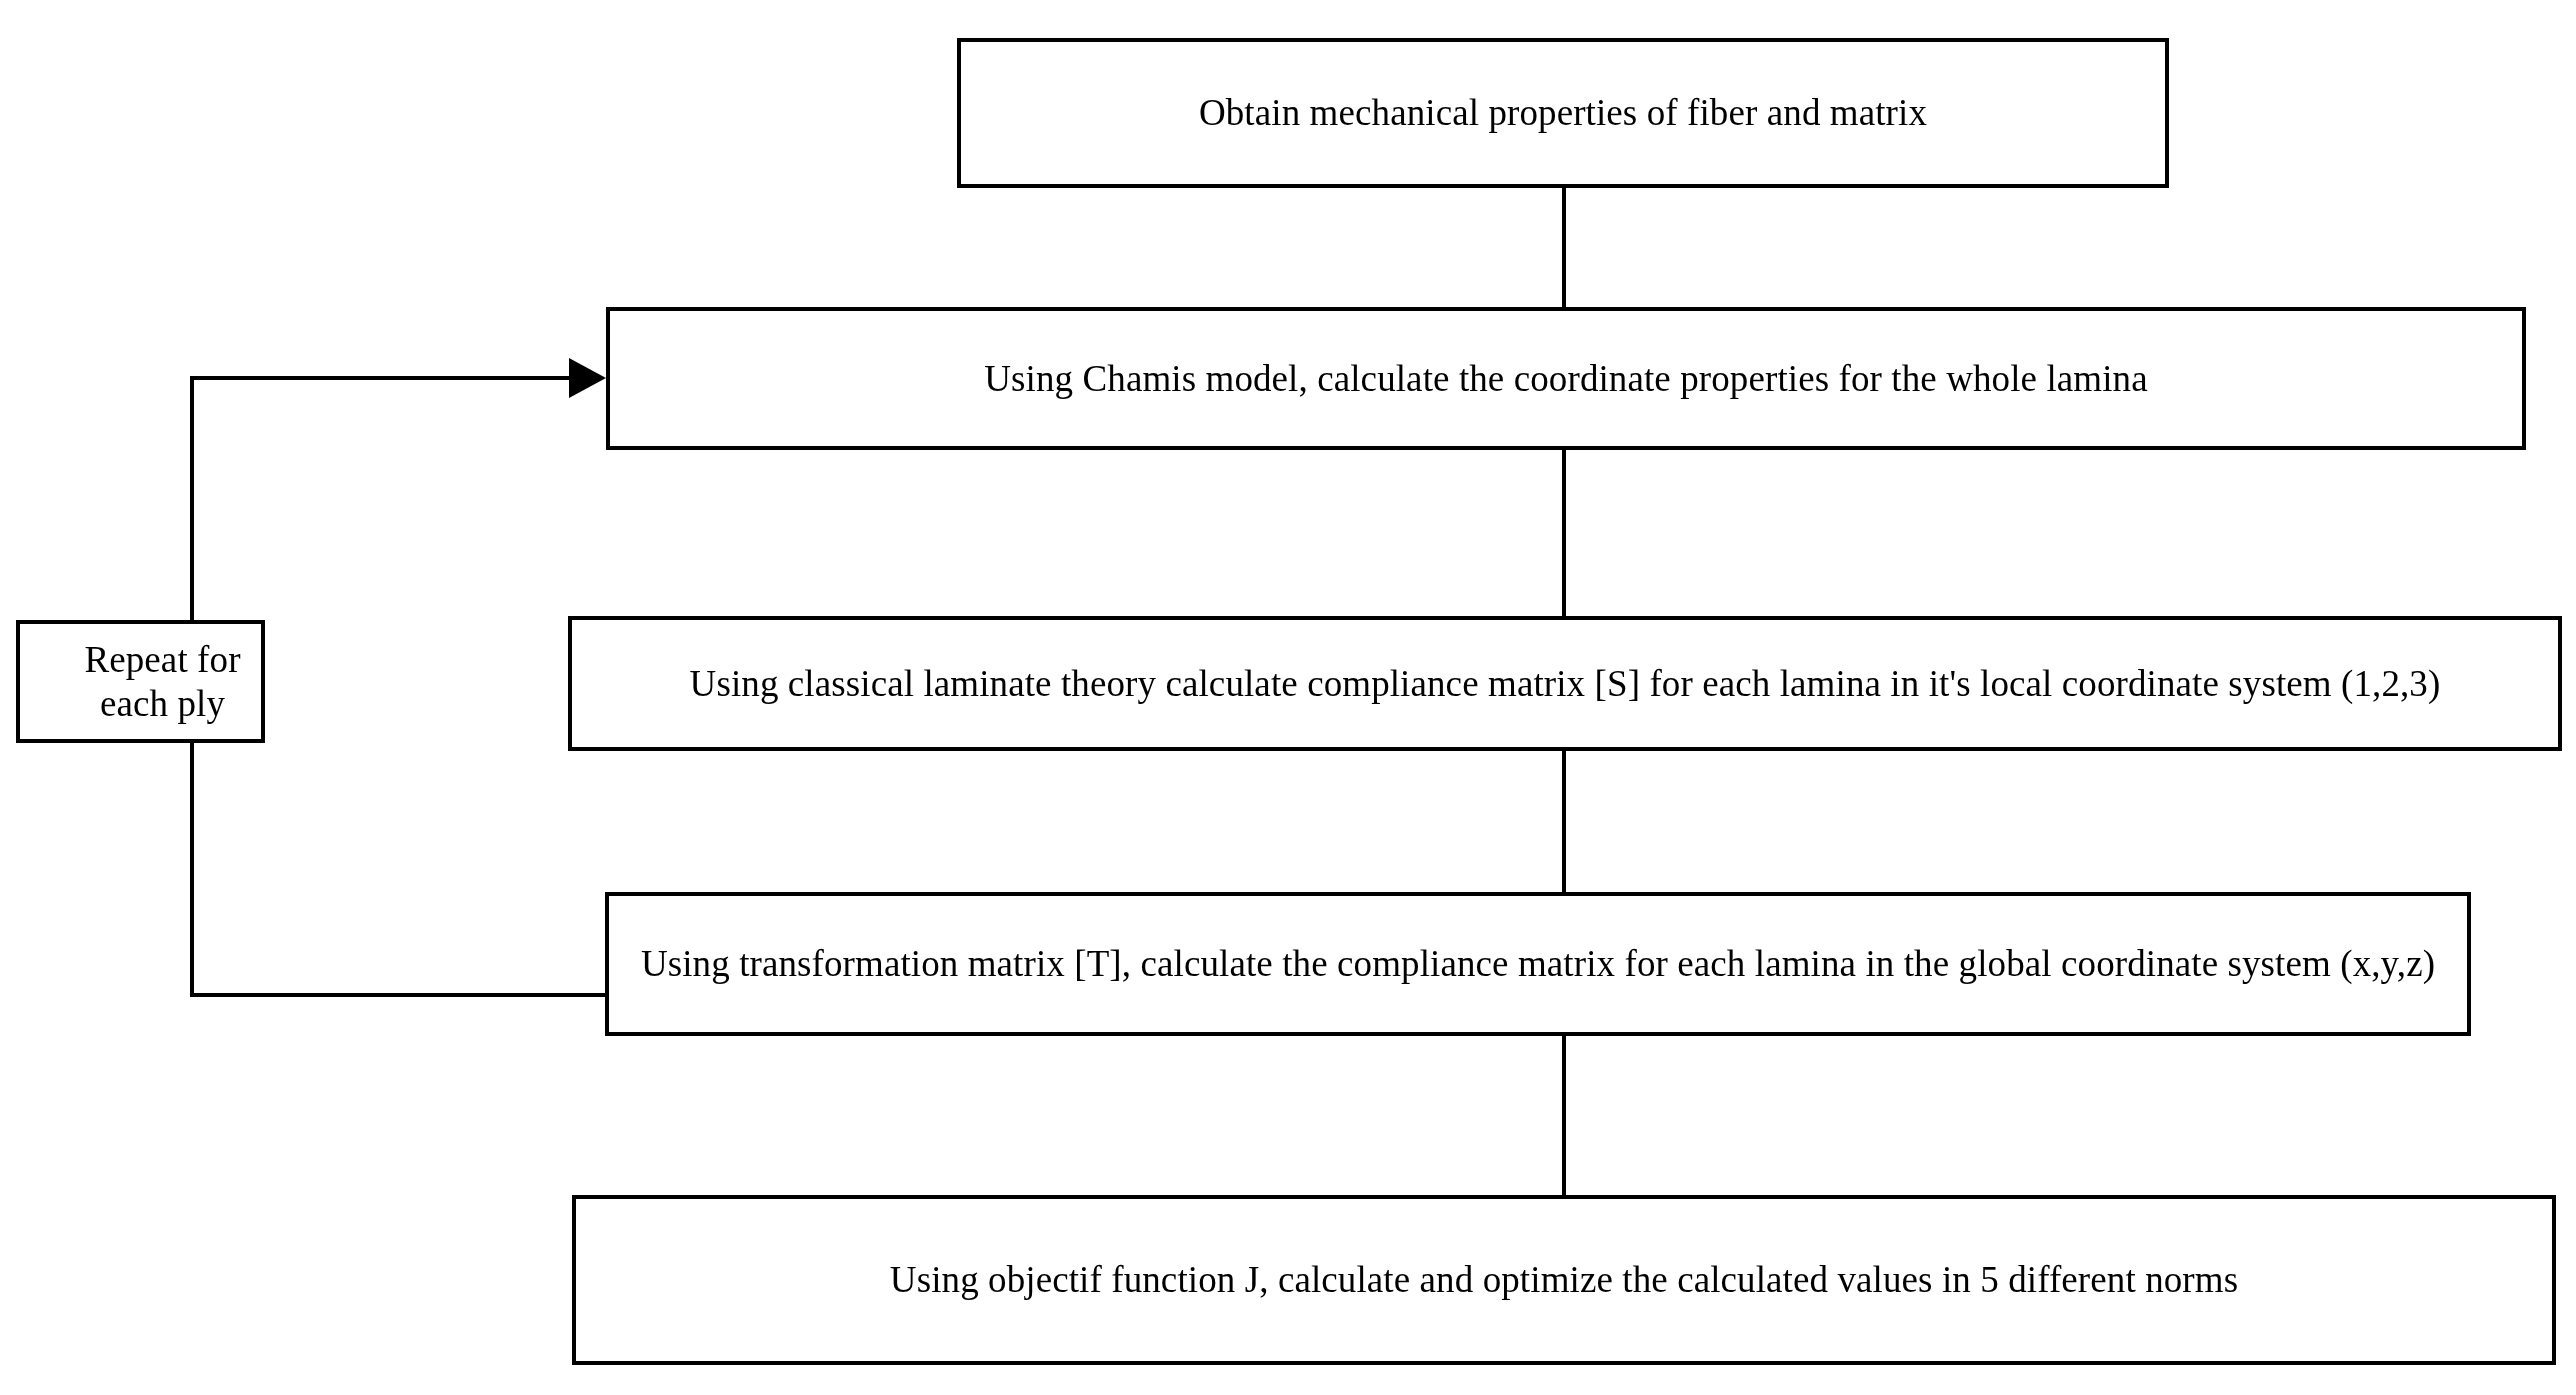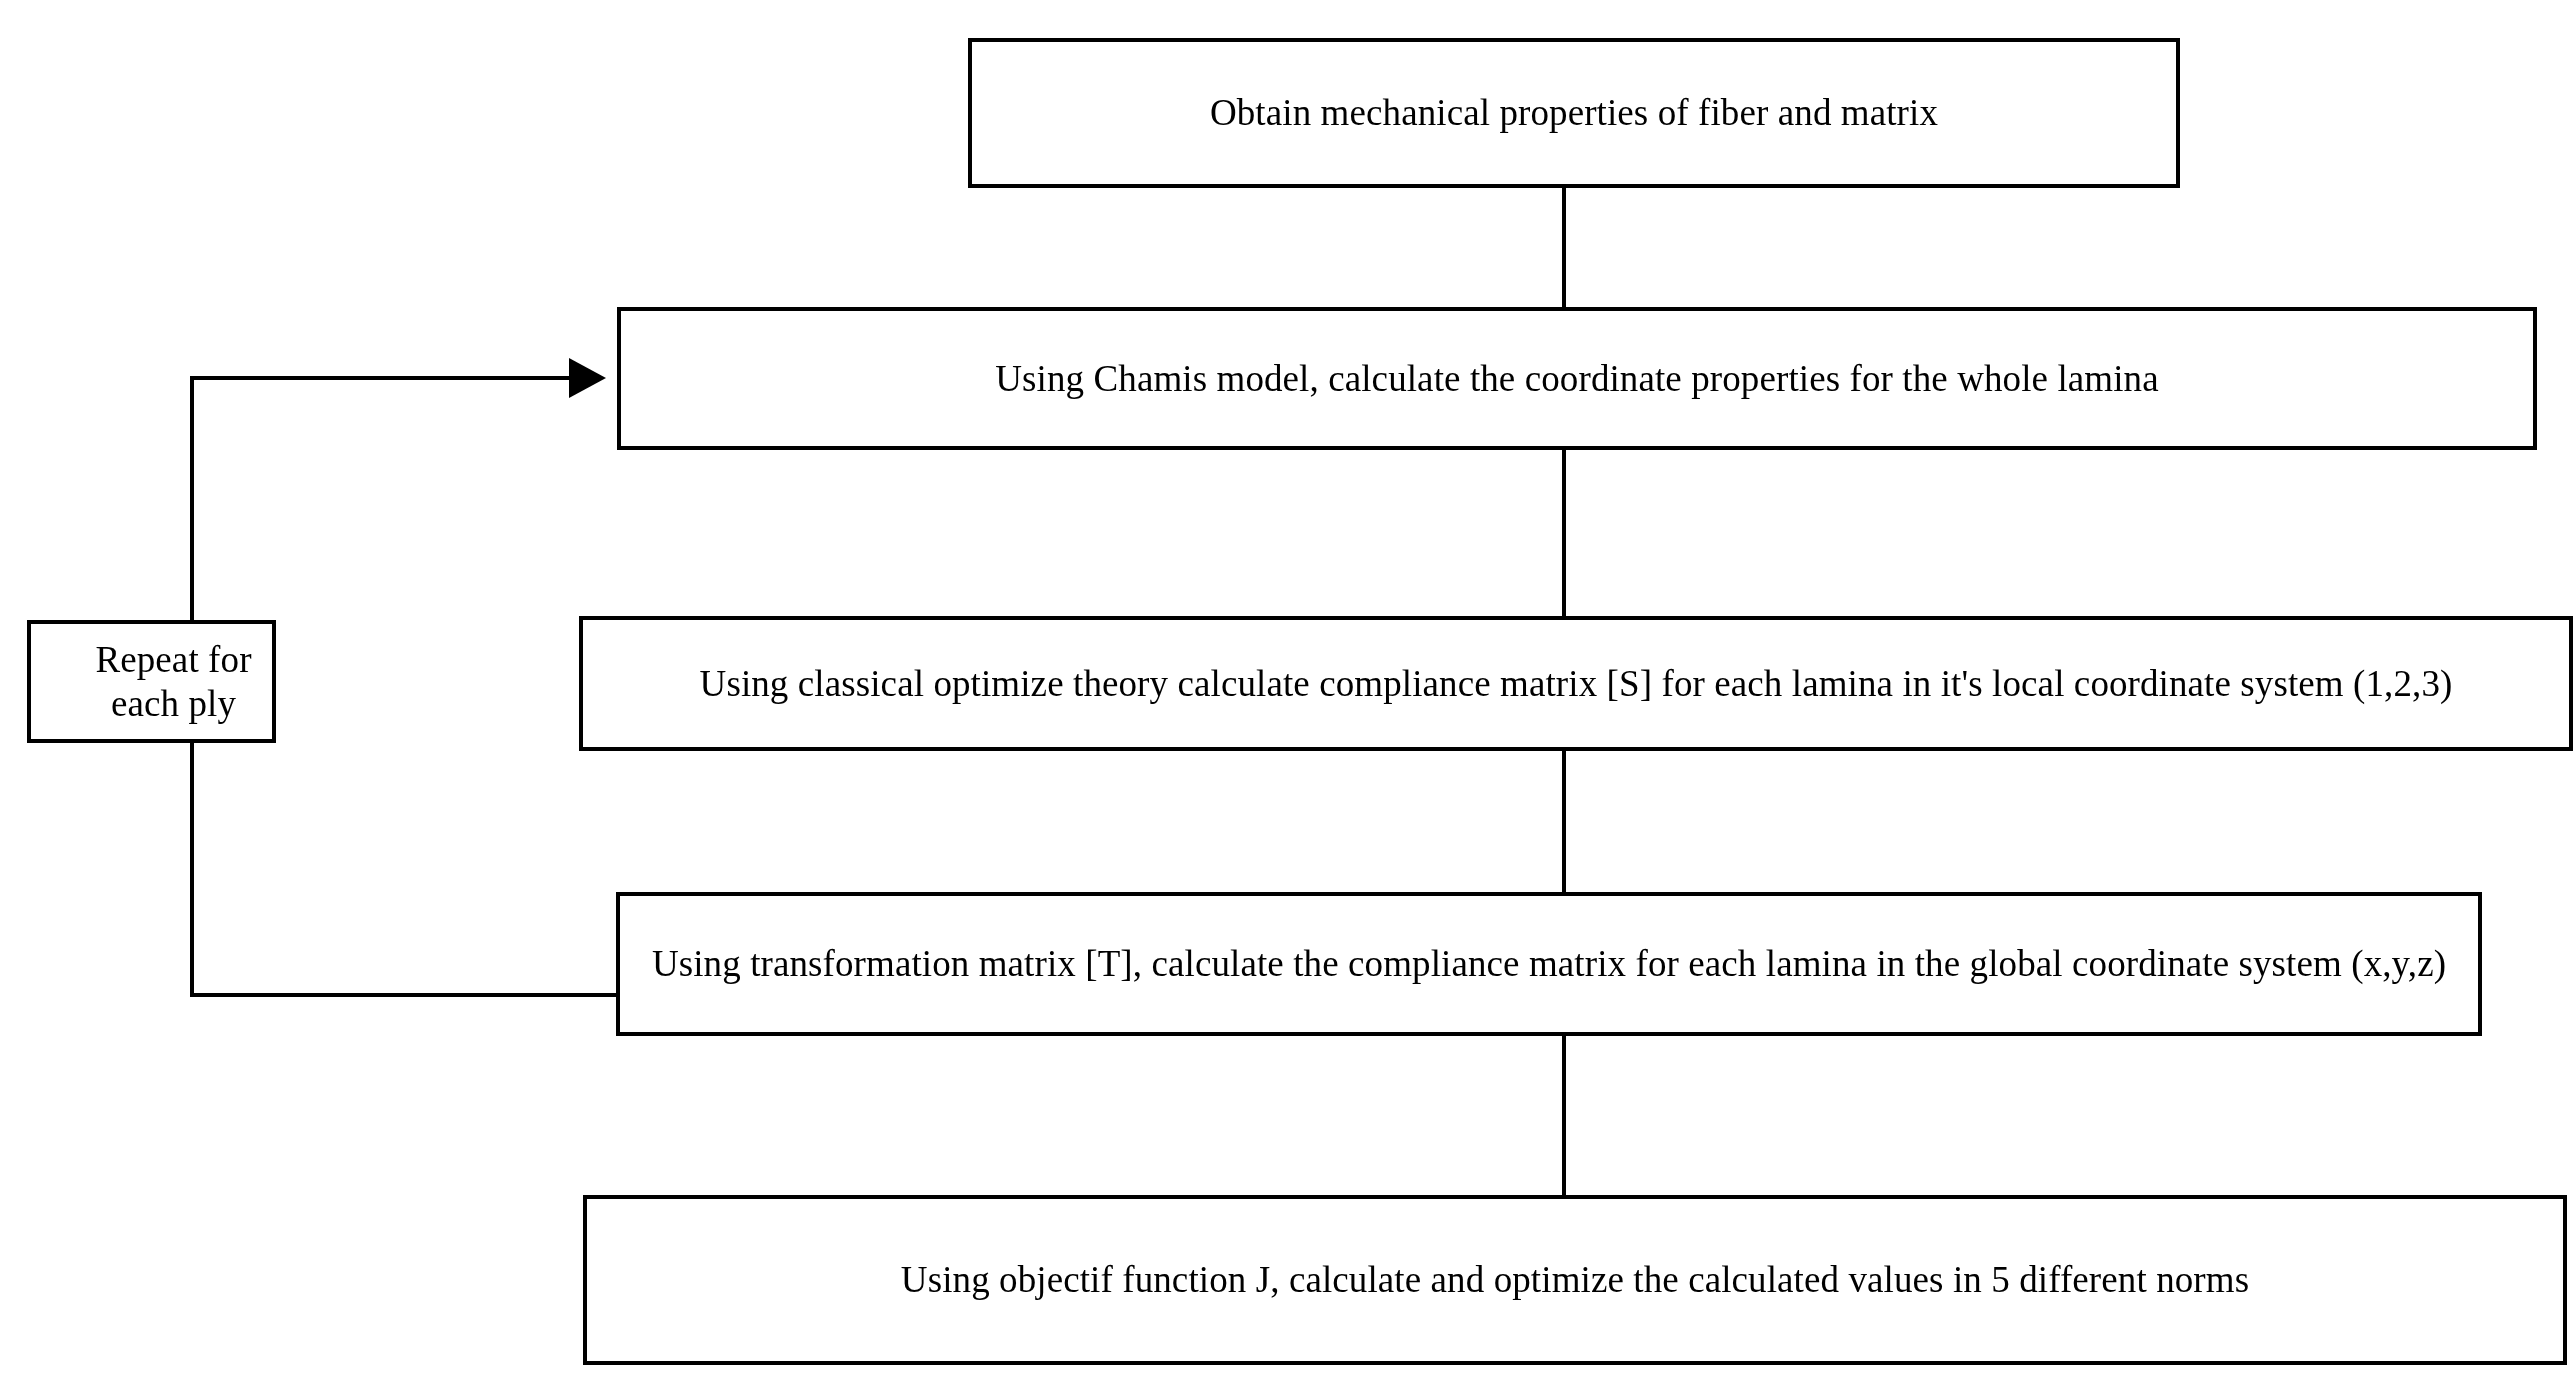--- a/index.html
+++ b/index.html
@@ -22,21 +22,20 @@
   .node {
     position: absolute;
     box-sizing: border-box;
     border: 4.2px solid #000000;
     background: #ffffff;
     display: flex;
     align-items: center;
     justify-content: center;
     text-align: center;
     z-index: 5;
-    margin-left: 11px;
   }
   .node .node-label {
     display: block;
     width: 100%;
     padding: 0 10.8px;
     line-height: 1.18;
     font-size: 37px;
     letter-spacing: 0.1px;
     white-space: pre-line;
   }
@@ -96,21 +95,21 @@
 
   <div class="node" id="node-obtain">
     <span class="node-label">Obtain mechanical properties  of fiber and matrix</span>
   </div>
 
   <div class="node" id="node-chamis">
     <span class="node-label">Using Chamis model, calculate the coordinate properties for the whole lamina</span>
   </div>
 
   <div class="node" id="node-clt">
-    <span class="node-label">Using classical optimize theory calculate compliance matrix [S] for each lamina in it's local coordinate system (1,2,3)</span>
+    <span class="node-label">Using classical laminate theory calculate compliance matrix [S] for each lamina in it's local coordinate system (1,2,3)</span>
   </div>
 
   <div class="node" id="node-transform">
     <span class="node-label">Using transformation matrix [T], calculate the compliance matrix for each lamina in the global coordinate system (x,y,z)</span>
   </div>
 
   <div class="node" id="node-objective">
     <span class="node-label">Using objectif function J, calculate and optimize the calculated values in 5 different norms</span>
   </div>
 

